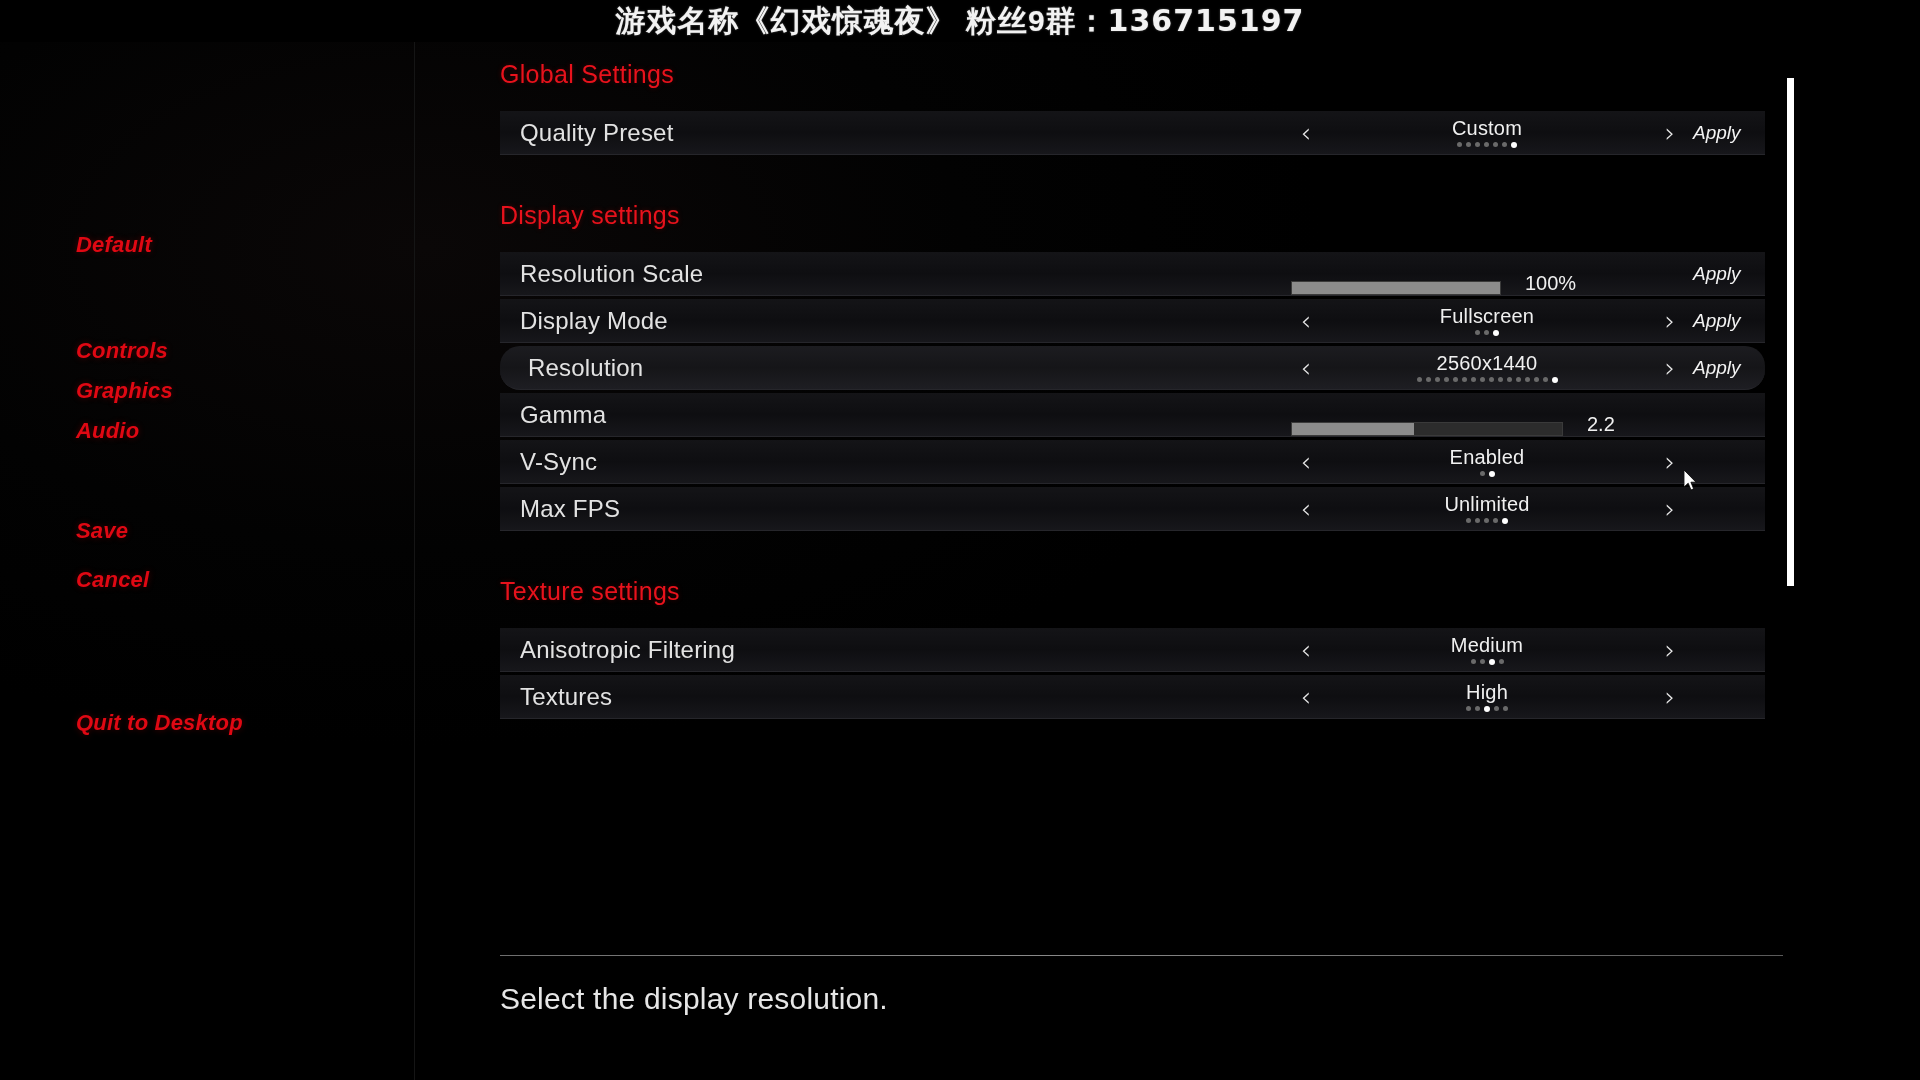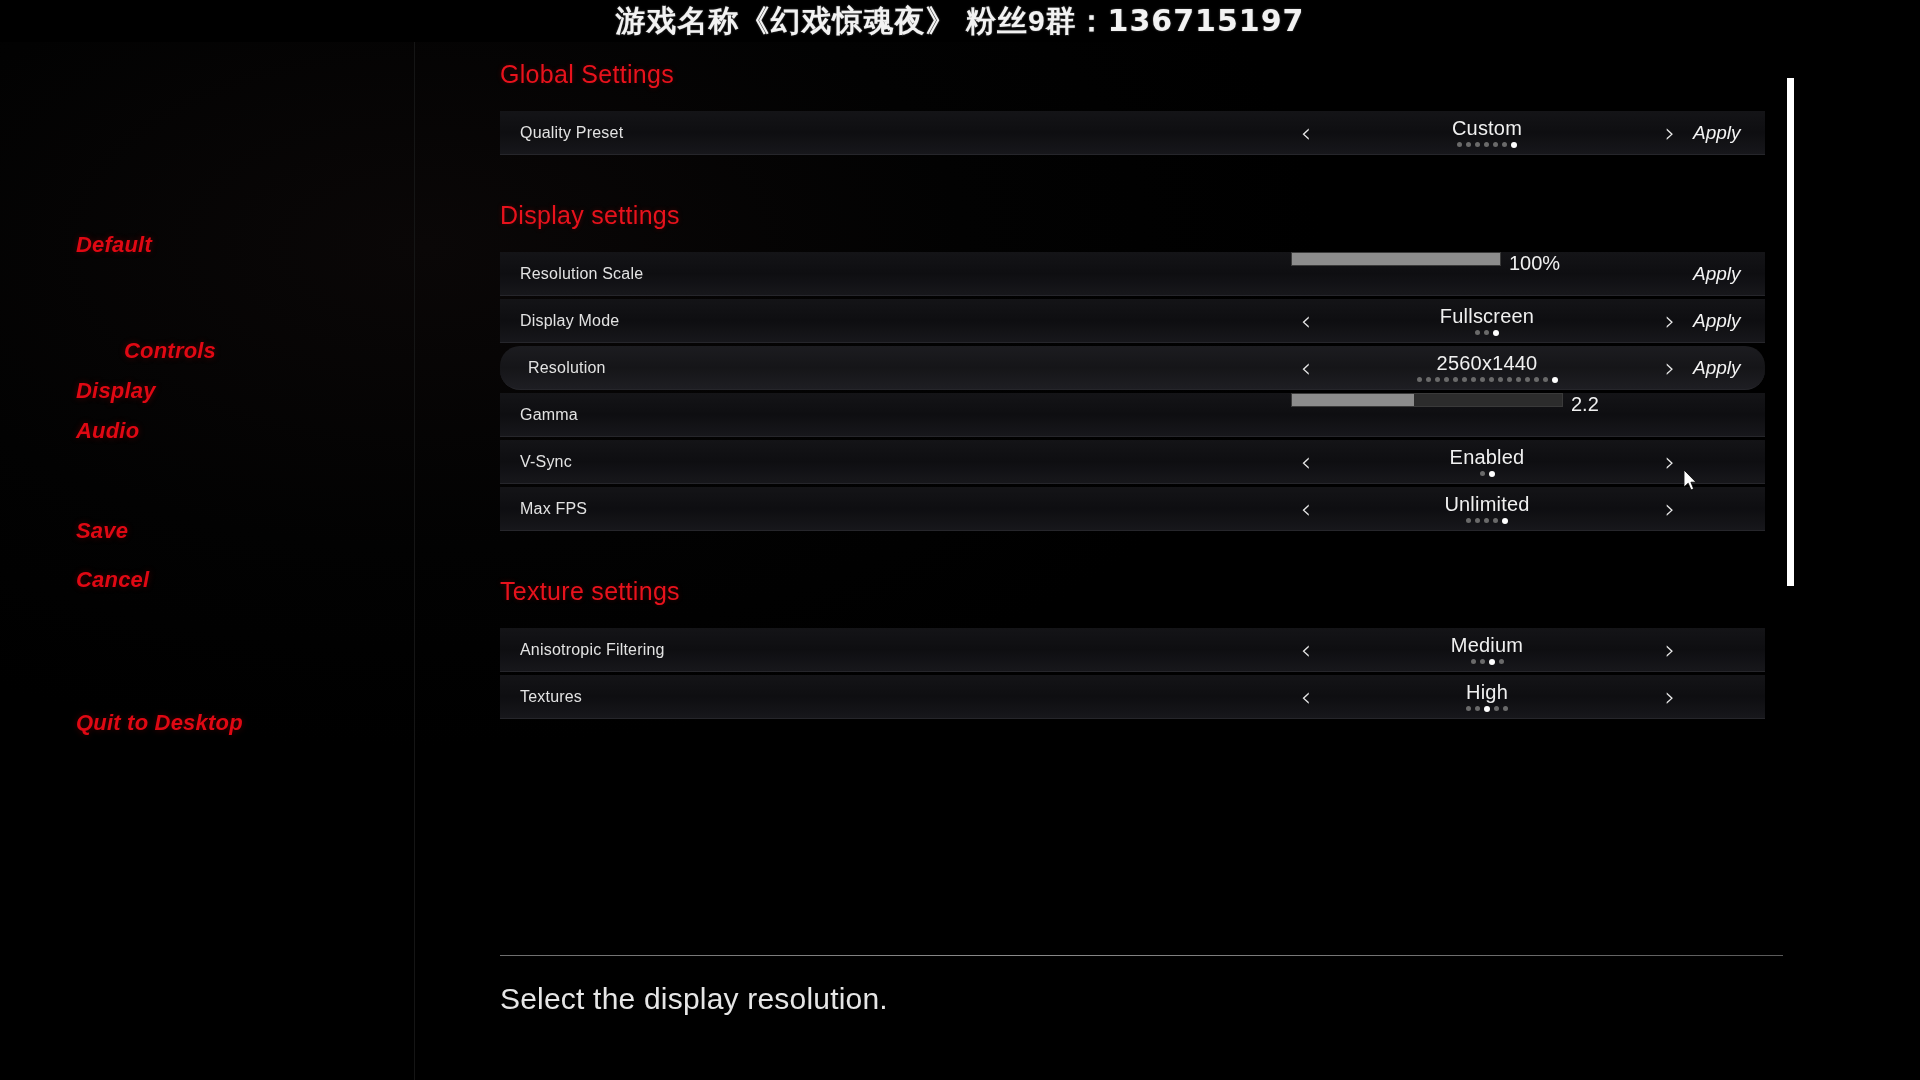--- a/index.html
+++ b/index.html
@@ -75,21 +75,21 @@
     background:linear-gradient(to bottom,#141417 0%,#0e0e11 50%,#17171b 100%);
     border-bottom:1px solid #26262b;
     color:#dcdcdc;
   }
   .row.hover{
     background:linear-gradient(to bottom,#1c1c20 0%,#151518 50%,#1e1e23 100%);
     border-radius:20px;
   }
   .row-label{
     padding-left:20px;
-    font-size:16px;
+    font-size:24px;
     color:#e2e2e2;
     letter-spacing:.2px;
     white-space:nowrap;
   }
   .row-label.indent{ padding-left:28px; }
 
   .row-ctl{
     position:absolute; right:0; top:0; height:100%;
     display:flex; align-items:center;
   }
@@ -134,23 +134,24 @@
     font-style:italic;
     color:#f3f3f3;
     padding-left:6px;
     cursor:pointer;
     white-space:nowrap;
   }
   .apply.blank{ visibility:hidden; }
 
   
   .slider-ctl{
-    display:flex; align-items:flex-start;
+    display:flex; align-items:flex-end;
     width:400px; height:100%;
     padding-left:4px;
+    gap:16px;
   }
   .track{
     height:14px;
     background:#2c2c2c;
     position:relative;
     border:1px solid #3a3a3a;
   }
   .fill{
     position:absolute; left:0; top:0; bottom:0;
     background:#8c8c8c;
@@ -197,22 +198,22 @@
 <body>
 
 <div id="root">
 
   <div class="title-bar">
     <div class="title-text"><span>游戏名称《幻戏惊魂夜》 粉丝9群：</span><span class="title-num">136715197</span></div>
   </div>
 
   <div class="sidebar" id="sidebar">
       <div class="nav-item" style="top: 190px;">Default</div>
-      <div class="nav-item" style="top: 296px; margin-left: 48px;">Controls</div>
-      <div class="nav-item" style="top: 336px;">Display</div>
+      <div class="nav-item" style="top: 296px;">Controls</div>
+      <div class="nav-item" style="top: 336px;">Graphics</div>
       <div class="nav-item" style="top: 376px;">Audio</div>
       <div class="nav-item" style="top: 476px;">Save</div>
       <div class="nav-item" style="top: 525px;">Cancel</div>
       <div class="nav-item" style="top: 668px;">Quit to Desktop</div>
     </div>
 
   <div class="main" id="main">
       <div class="section-head" style="margin-top: 0px; margin-bottom: 22px;">Global Settings</div>
       <div class="rows">
         <div class="row">

